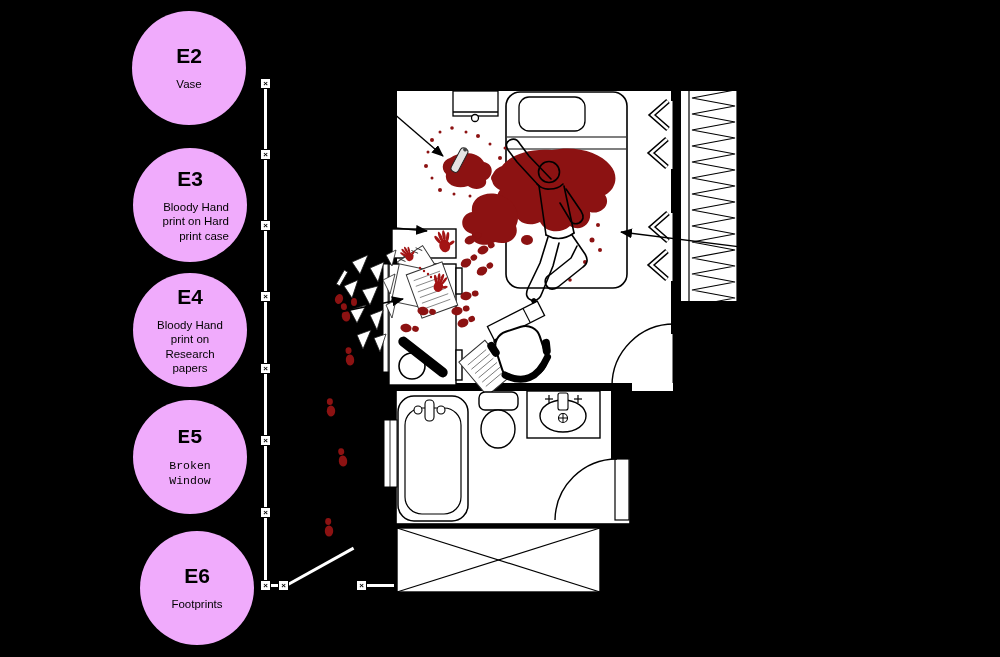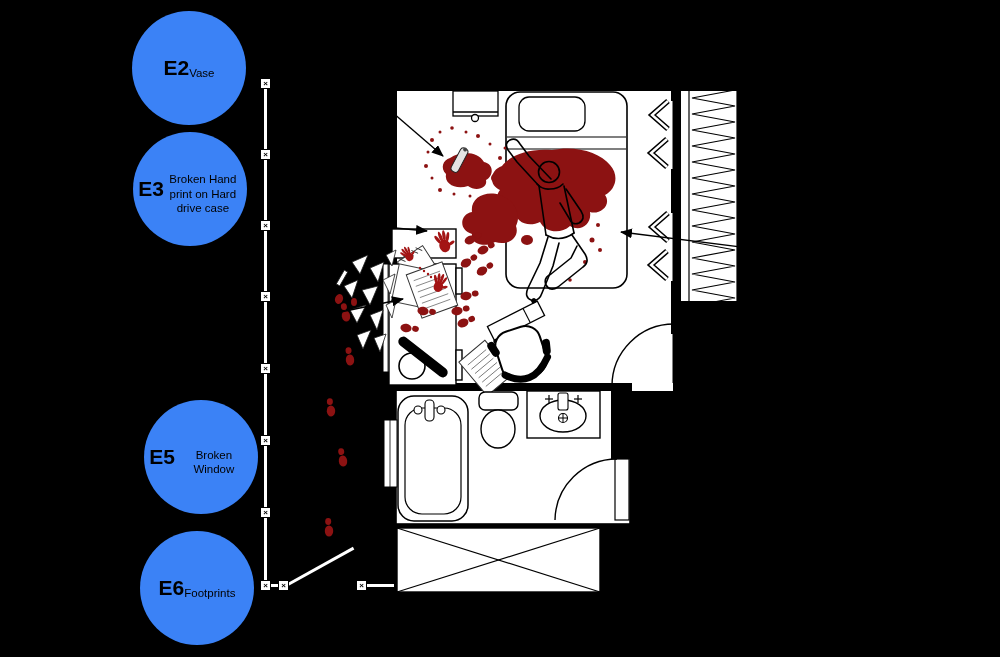--- a/index.html
+++ b/index.html
@@ -1,20 +1,20 @@
 <!DOCTYPE html>
 <html><head>
 <meta charset="utf-8">
 <style>
   html,body{margin:0;padding:0;background:#000;}
   #scene{position:relative;width:1000px;height:657px;background:#000;overflow:hidden;
          font-family:"Liberation Sans", sans-serif;}
   #plan{position:absolute;left:0;top:0;}
-  .marker{position:absolute;width:114px;height:114px;border-radius:50%;background:#3b82f6;
-          display:flex;align-items:center;justify-content:center;
+  .marker{position:absolute;width:114px;height:114px;border-radius:50%;background:#f0abfc;
+          display:flex;flex-direction:column;align-items:center;justify-content:center;
           text-align:center;color:#000;}
   .marker .mid{font-size:21px;font-weight:bold;line-height:1.1;}
   .marker .mlabel{font-size:11.5px;line-height:1.25;max-width:78px;margin-top:10px;}
   .fence-seg{position:absolute;background:#fff;}
   .fence-post{position:absolute;width:11px;height:11px;background:#fff;border:1px solid #000;
               box-sizing:border-box;display:flex;align-items:center;justify-content:center;
               font-size:8px;line-height:8px;color:#000;font-weight:bold;}
   .gate{position:absolute;width:75px;height:3px;background:#fff;transform-origin:0 50%;
         transform:rotate(-29deg);}
 </style>
@@ -317,25 +317,29 @@
     <div class="fence-post" style="left:260px;top:507px;">×</div>
     <div class="fence-post" style="left:260px;top:580px;">×</div>
     <div class="fence-post" style="left:278px;top:580px;">×</div>
     <div class="fence-post" style="left:356px;top:580px;">×</div>
   </div>
 
   <div class="marker" style="left:132px;top:11px;">
     <div class="mid">E2</div>
     <div class="mlabel">Vase</div>
   </div>
-  <div class="marker" style="left:133px;top:132px;">
+  <div class="marker" style="left:133px;top:148px;text-align:right;">
     <div class="mid">E3</div>
-    <div class="mlabel">Broken Hand print on Hard drive case</div>
-  </div>
-  <div class="marker" style="left:144px;top:400px;">
+    <div class="mlabel">Bloody Hand print on Hard print case</div>
+  </div>
+  <div class="marker" style="left:133px;top:273px;">
+    <div class="mid">E4</div>
+    <div class="mlabel">Bloody Hand print on Research papers</div>
+  </div>
+  <div class="marker" style="left:133px;top:400px;font-family:Liberation Mono, monospace;">
     <div class="mid">E5</div>
     <div class="mlabel">Broken Window</div>
   </div>
   <div class="marker" style="left:140px;top:531px;">
     <div class="mid">E6</div>
     <div class="mlabel">Footprints</div>
   </div>
 
 </div>
 

